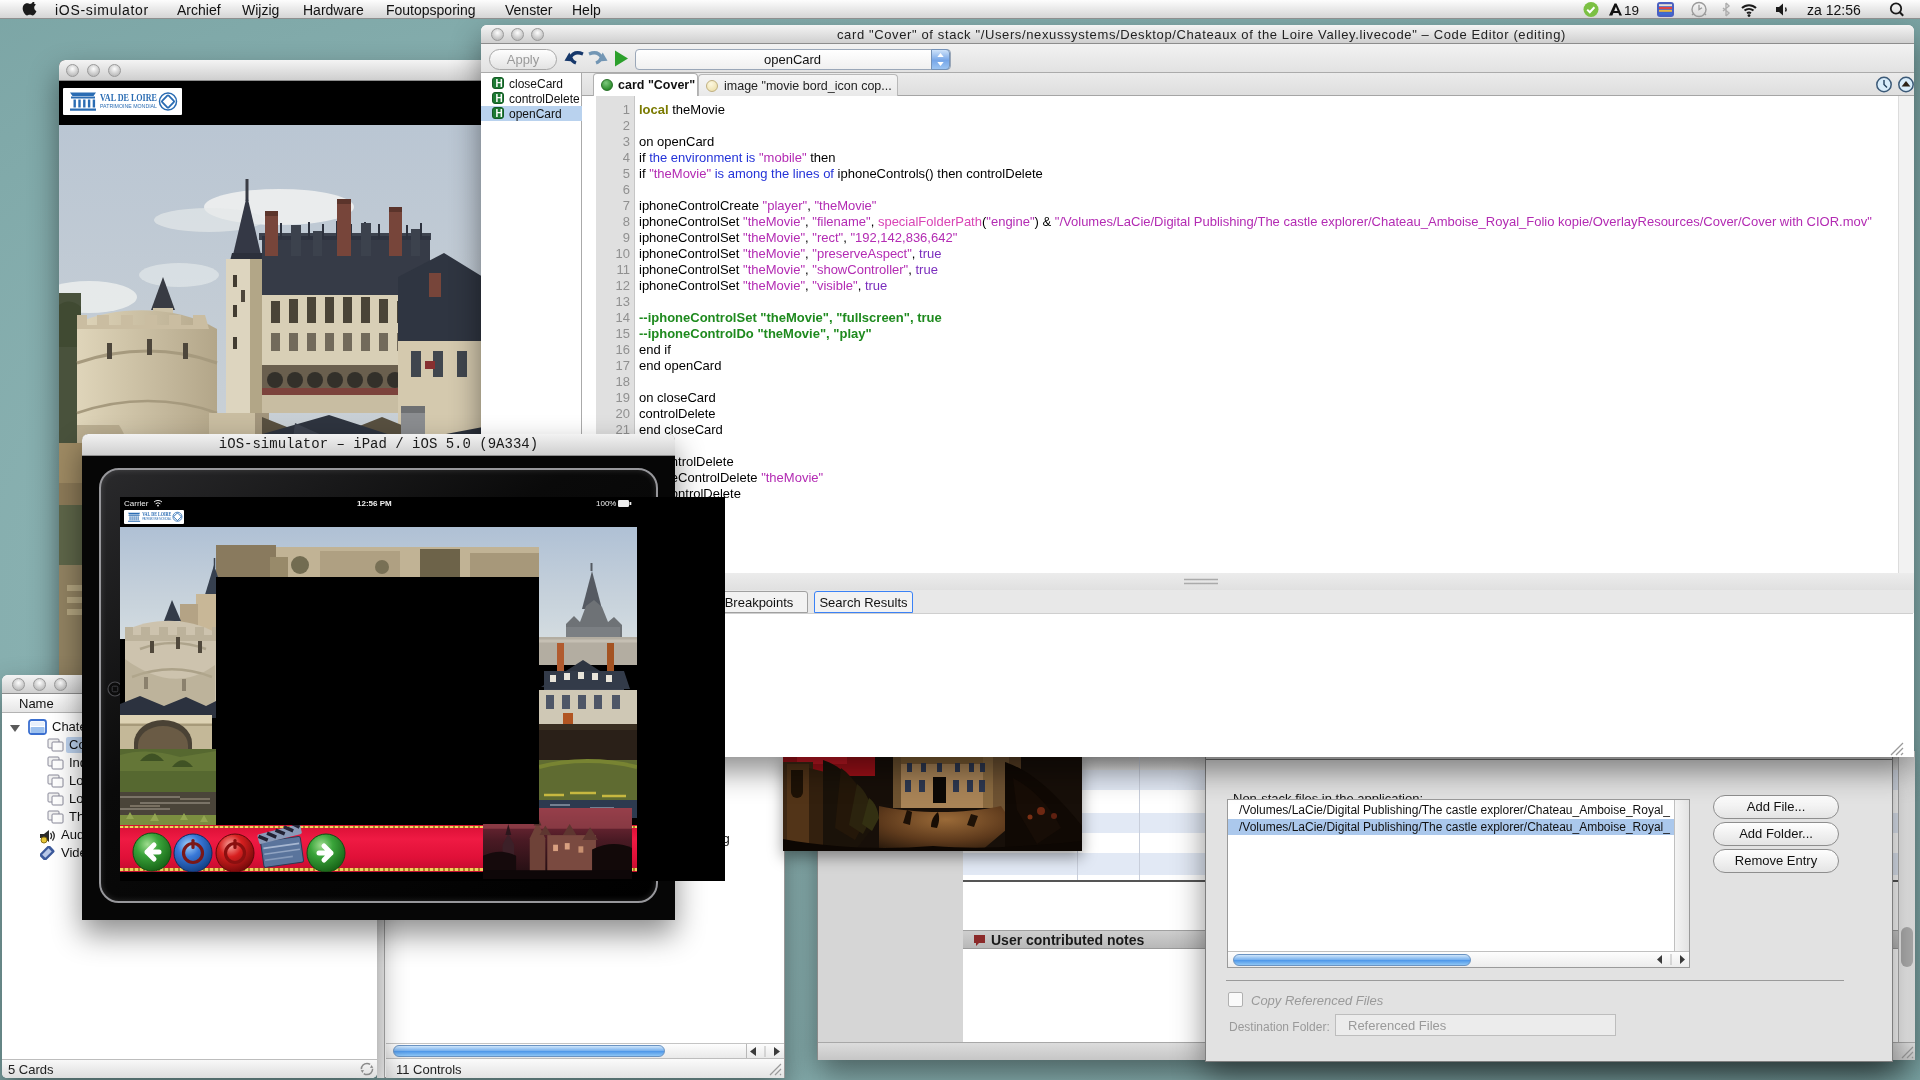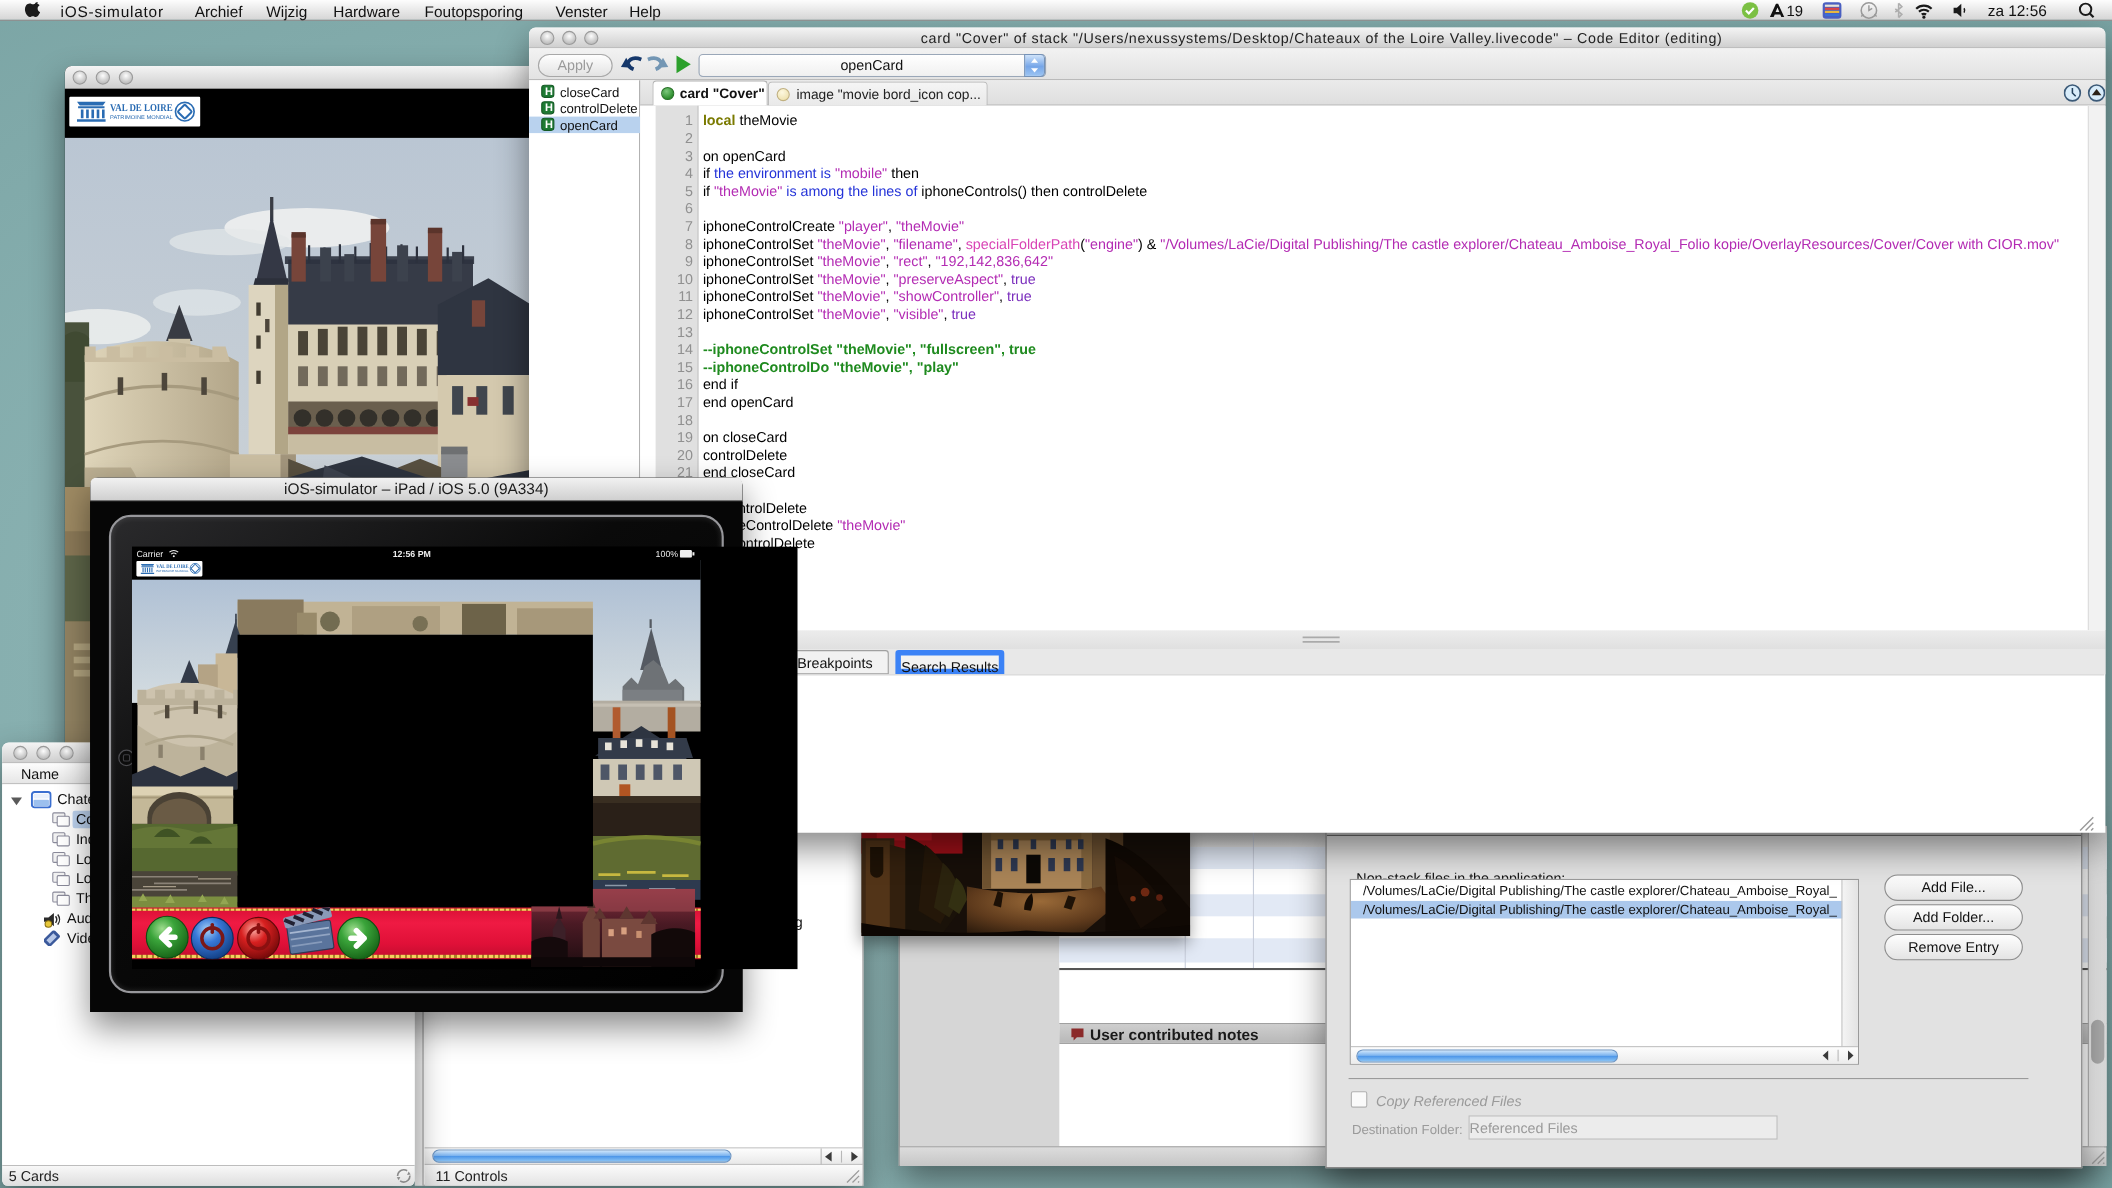--- a/index.html
+++ b/index.html
@@ -358,21 +358,21 @@
   </div>
  </div>
  <div class="abs" style="left:507px;top:39px;width:126px;height:24px;border-radius:12px;background:linear-gradient(#fefefe,#e4e4e4);border:1px solid #8e8e8e;text-align:center;"><span style="font-size:13px;color:#111;line-height:22px;">Add File...</span></div>
  <div class="abs" style="left:507px;top:66px;width:126px;height:24px;border-radius:12px;background:linear-gradient(#fefefe,#e4e4e4);border:1px solid #8e8e8e;text-align:center;"><span style="font-size:13px;color:#111;line-height:22px;">Add Folder...</span></div>
  <div class="abs" style="left:507px;top:93px;width:126px;height:24px;border-radius:12px;background:linear-gradient(#fefefe,#e4e4e4);border:1px solid #8e8e8e;text-align:center;"><span style="font-size:13px;color:#111;line-height:22px;">Remove Entry</span></div>
  <div class="abs" style="left:20px;top:224px;width:618px;height:1px;background:#9a9a9a;"></div>
  <div class="abs" style="left:22px;top:236px;width:15px;height:15px;background:#fafafa;border:1px solid #b0b0b0;border-radius:2px;"></div>
  <span class="abs" style="left:45px;top:237px;font-size:13px;color:#9a9a9a;font-style:italic;">Copy Referenced Files</span>
  <span class="abs" style="left:23px;top:264px;font-size:12px;color:#9a9a9a;">Destination Folder:</span>
  <div class="abs" style="left:129px;top:258px;width:281px;height:22px;background:#ececec;border:1px solid #bdbdbd;">
-  <span style="position:absolute;left:0;top:3px;font-size:13px;color:#9a9a9a;">Referenced Files</span>
+  <span style="position:absolute;left:12px;top:3px;font-size:13px;color:#9a9a9a;">Referenced Files</span>
  </div>
 </div>
 
 <div class="win" id="win-code" style="left:481px;top:25px;width:1433px;height:732px;background:#fff;border-radius:6px 6px 0 0;">
  <div class="tbar" style="position:absolute;left:0;top:0;width:100%;height:19px;border-radius:6px 6px 0 0;">
   <div class="tl" style="left:10px;top:3px;"></div>
       <div class="tl" style="left:30px;top:3px;"></div>
       <div class="tl" style="left:50px;top:3px;"></div>
   <span style="position:absolute;left:356px;top:2px;font-size:13px;color:#222;letter-spacing:0.62px;">card "Cover" of stack "/Users/nexussystems/Desktop/Chateaux of the Loire Valley.livecode" – Code Editor (editing)</span>
  </div>
@@ -484,31 +484,31 @@
 <b>end</b> controlDelete</pre>
  </div>
  <div class="abs" style="left:0;top:548px;width:100%;height:17px;background:linear-gradient(#ececec,#e0e0e0);">
   <svg class="abs" style="left:703px;top:5px;" width="34" height="8">
         <path d="M0 1.5h34M0 5.5h34" stroke="#aaa" stroke-width="1.6"></path>
       </svg>
  </div>
  <div id="btabs" class="abs" style="left:0;top:565px;width:100%;height:23px;background:#e8e8e8;">
   <div class="abs" style="left:117px;top:1px;width:100px;height:22px;background:#f2f2f2;border:1px solid #a0a0a0;border-radius:3px 3px 0 0;text-align:center;"><span style="font-size:13px;color:#111;line-height:21px;">Documentation</span></div>
   <div class="abs" style="left:229px;top:1px;width:98px;height:22px;background:#f2f2f2;border:1px solid #a0a0a0;border-radius:3px 3px 0 0;text-align:center;"><span style="font-size:13px;color:#111;line-height:21px;">Breakpoints</span></div>
-  <div class="abs" style="left:333px;top:1px;width:99px;height:22px;background:#f2f2f2;border:5px solid #3b82f6;border-radius:3px 3px 0 0;text-align:center;"><span style="font-size:13px;color:#111;line-height:21px;">Search Results</span></div>
+  <div class="abs" style="left:333px;top:1px;width:99px;height:22px;background:#f2f2f2;border:1px solid #3b82f6;border-radius:3px 3px 0 0;text-align:center;"><span style="font-size:13px;color:#111;line-height:21px;">Search Results</span></div>
  </div>
  <div class="abs" style="left:1px;top:588px;width:1431px;height:143px;background:#fff;border-top:1px solid #cfcfcf;"></div>
  <svg class="abs" style="left:1407px;top:715px;" width="16" height="16">
       <path d="M15 3L3 15M15 8L8 15M15 13l-2 2" stroke="#9a9a9a" stroke-width="1.3"></path>
     </svg>
 </div>
 
 <div class="win" id="win-sim" style="left:82px;top:434px;width:593px;height:486px;background:#000;border-radius:7px 7px 0 0;">
  <div class="abs" style="left:0;top:0;width:100%;height:22px;background:linear-gradient(#f2f2f2,#cfcfcf);border-bottom:1px solid #8f8f8f;border-radius:6px 6px 0 0;text-align:center;">
-  <span style="font-size:14px;color:#1a1a1a;line-height:21px;">iOS-simulator – iPad / iOS 5.0 (9A334)</span>
+  <span style="font-size:14px;color:#1a1a1a;line-height:21px;font-family:Liberation Mono, monospace;">iOS-simulator – iPad / iOS 5.0 (9A334)</span>
  </div>
  <div id="sim-body" class="abs" style="left:0;top:22px;width:100%;height:464px;background:#060606;">
   <div class="abs" style="left:17px;top:12px;width:559px;height:435px;border-radius:20px;background:linear-gradient(145deg,#2a2a2c,#0a0a0a 40%,#000);border:2px solid #97979b;box-shadow:inset 0 0 6px rgba(255,255,255,.15);"></div>
   <svg class="abs" style="left:25px;top:225px;" width="16" height="16" viewBox="0 0 16 16">
         <circle cx="8" cy="8" r="7" fill="#0c0c0c" stroke="#4a4a4e" stroke-width="1.2"></circle>
         <rect x="5.2" y="5.2" width="5.6" height="5.6" rx="1.2" fill="none" stroke="#3e3e42" stroke-width="1"></rect>
       </svg>
   <div id="screen" class="abs" style="left:38px;top:41px;width:605px;height:384px;background:#000;overflow:hidden;">
    <div class="abs" style="left:0;top:0;width:517px;height:30px;background:#000;z-index:2;"></div>
    <svg class="abs" style="left:0;top:12px;width:517px;height:321px;filter:blur(0.5px) saturate(.95);" viewBox="0 0 517 321">

